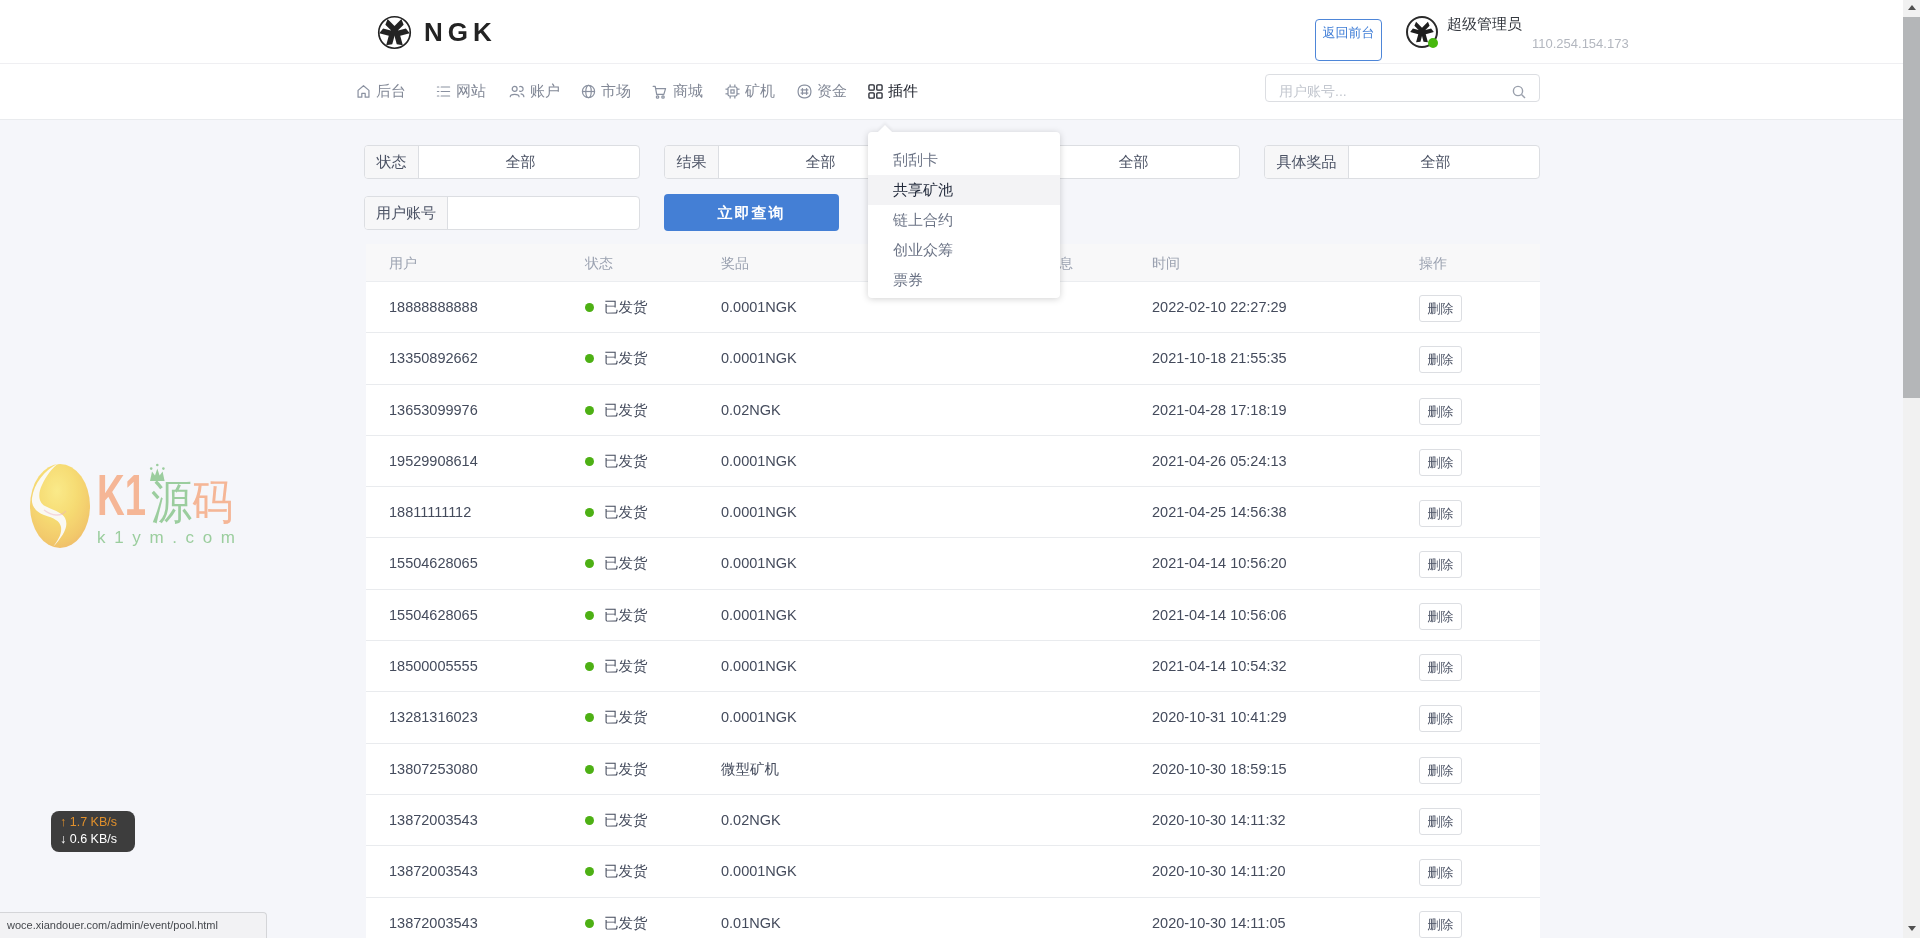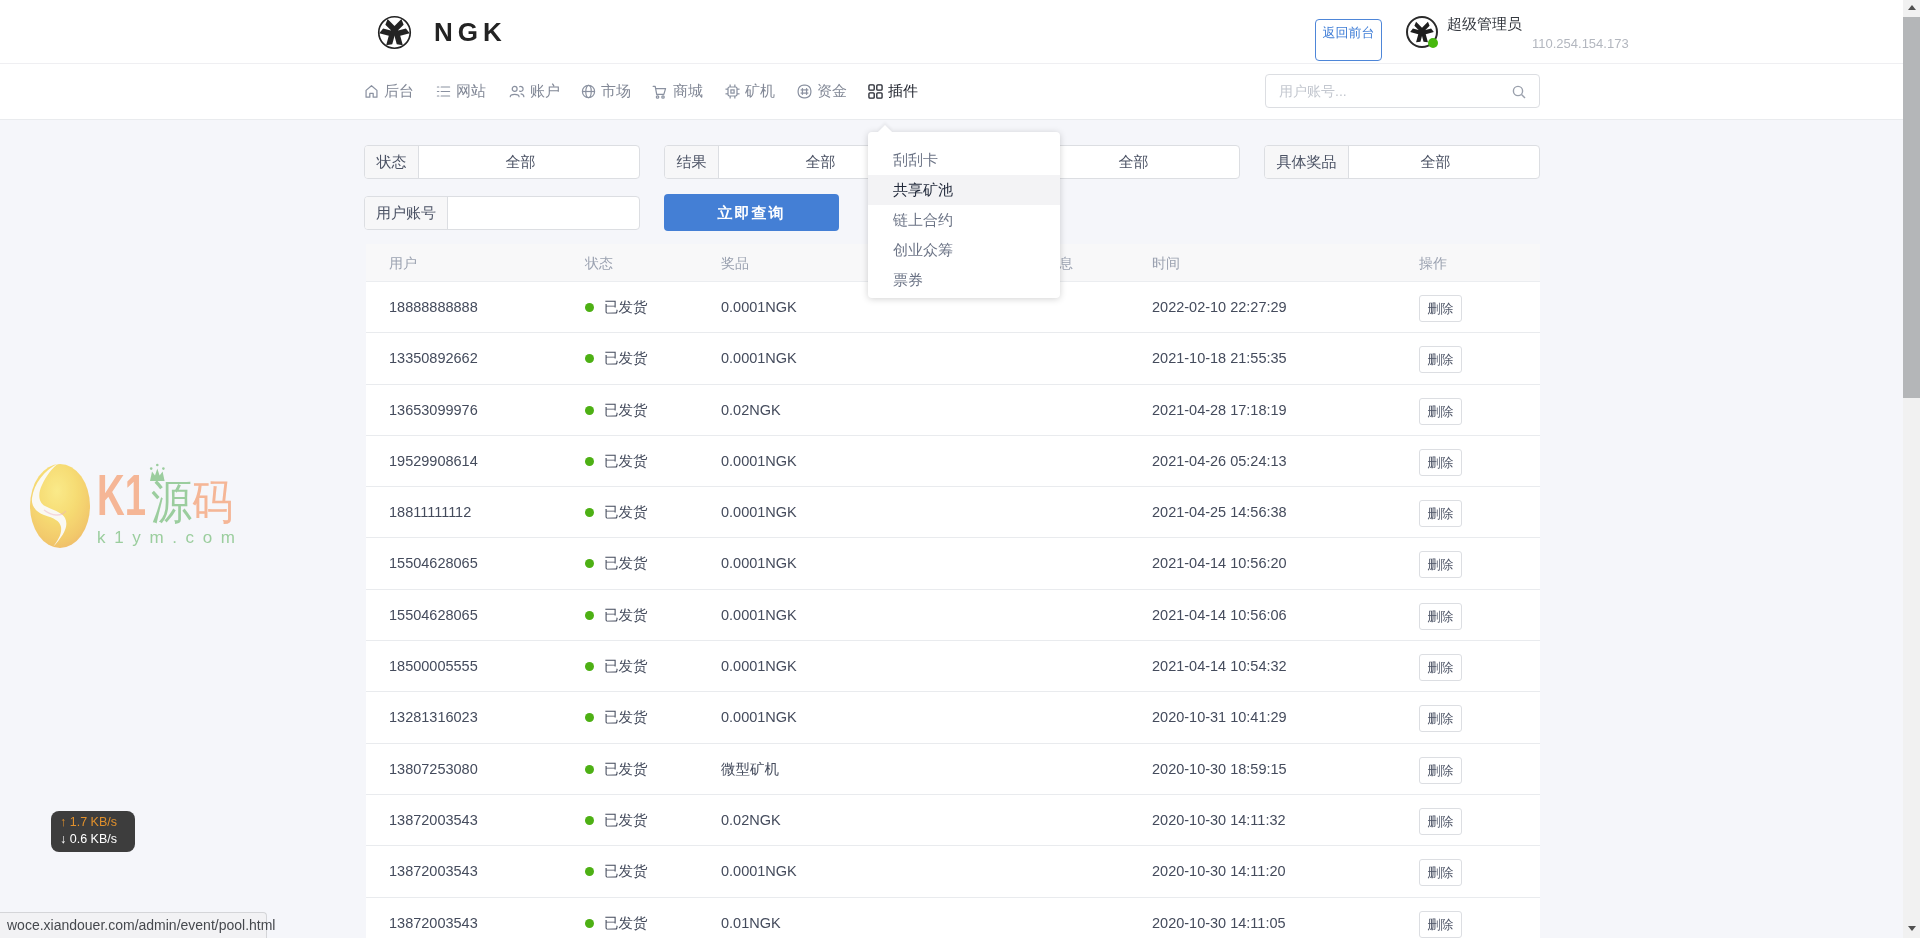--- a/index.html
+++ b/index.html
@@ -4,34 +4,34 @@
 <title>admin</title>
 <style>
 * { margin:0; padding:0; box-sizing:border-box; }
 html,body { width:1920px; height:938px; overflow:hidden; }
 body { font-family:"Liberation Sans", sans-serif; background:#f5f6fa; position:relative; }
 
 
 #header { position:absolute; left:0; top:0; width:1920px; height:64px; background:#fff; border-bottom:1px solid #efeff2; }
 #logo { position:absolute; left:377px; top:15px; height:34px; display:flex; align-items:center; }
 #logo svg { display:block; }
-#logo .ngk { font-size:26px; font-weight:700; letter-spacing:5px; color:#232323; margin-left:22px; }
+#logo .ngk { font-size:26px; font-weight:700; letter-spacing:5px; color:#232323; margin-left:12px; }
 #backbtn { position:absolute; left:1315px; top:19px; width:67px; height:42px; border:1px solid #4e86d8; border-radius:4px; color:#3f7dd6; font-size:13px; text-align:center; line-height:25px; background:#fff; }
 #avatar { position:absolute; left:1406px; top:16px; width:32px; height:32px; border-radius:50%; border:2px solid #2a2a2a; background:#fff; }
 #avatar svg { display:block; margin:1px 0 0 1px; }
 #avatar .dot { position:absolute; right:-2px; bottom:-2px; width:10px; height:10px; border-radius:50%; background:#46b80d; }
 #uname { position:absolute; left:1447px; top:15px; font-size:15px; color:#34383f; }
 #uip { position:absolute; left:1532px; top:36px; font-size:13px; color:#b3b7bf; }
 
 
 #nav { position:absolute; left:0; top:64px; width:1920px; height:56px; background:#fff; border-bottom:1px solid #e9ebee; }
 .nitem { position:absolute; top:0; height:55px; display:flex; align-items:center; color:#828896; font-size:15px; }
 .nitem svg { margin-right:5px; }
 .nitem.active { color:#1b1f29; }
-#search { position:absolute; left:1265px; top:74px; width:275px; height:34px; border:1px solid #dcdee2; border-radius:4px; background:#fff; }
+#search { position:absolute; left:1265px; top:74px; width:275px; height:28px; border:1px solid #dcdee2; border-radius:4px; background:#fff; }
 #search .ph { position:absolute; left:13px; top:8px; font-size:14px; color:#c3c7cf; }
 #search svg { position:absolute; right:12px; top:9px; }
 
 
 .fgroup { position:absolute; height:34px; border:1px solid #dcdee2; border-radius:4px; background:#fff; display:flex; }
 .flabel { display:block; height:100%; background:#f7f7f8; border-right:1px solid #dcdee2; color:#4b5264; font-size:15px; text-align:center; line-height:32px; border-radius:3px 0 0 3px; }
 .fval { display:block; flex:1; text-align:center; line-height:32px; font-size:15px; color:#4b5264; padding-right:17px; }
 #qbtn { position:absolute; left:664px; top:194px; width:175px; height:37px; background:#447fd5; border-radius:4px; color:#fff; font-size:15px; font-weight:700; text-align:center; line-height:37px; letter-spacing:2px; }
 
 
@@ -56,21 +56,21 @@
 
 #wm { position:absolute; left:28px; top:424px; width:220px; height:90px; opacity:0.85;margin-top:36px; }
 
 
 #speed { position:absolute; left:51px; top:811px; width:84px; height:41px; background:#3d3d3d; border-radius:8px; padding:3px 0 0 9px; }
 #speed div { font-size:12.5px; line-height:17px; white-space:nowrap; }
 #speed .up { color:#e0902c; }
 #speed .dn { color:#ffffff; }
 
 
-#statusbar { position:absolute; left:0; top:912px; width:267px; height:26px; background:#f2f2f4; border:1px solid #d4d5d8; border-left:none; border-bottom:none; border-radius:0 4px 0 0; font-size:14px; color:#46494e; line-height:24px; padding-left:7px; }
+#statusbar { position:absolute; left:0; top:912px; width:267px; height:26px; background:#f2f2f4; border:1px solid #d4d5d8; border-left:none; border-bottom:none; border-radius:0 4px 0 0; font-size:11px; color:#46494e; line-height:24px; padding-left:7px; }
 
 
 #sbar { position:absolute; left:1903px; top:0; width:17px; height:938px; background:#f1f1f1; z-index:99; }
 #sbar .thumb { position:absolute; left:0; top:17px; width:17px; height:381px; background:#b4b6b8; }
 #sbar .btn { position:absolute; left:0; width:17px; height:17px; background:#f1f1f1; }
 #sbar .btn svg { display:block; margin:5px auto 0 auto; }
 </style>
 </head>
 <body>
 
@@ -97,21 +97,21 @@
       </g>
       <circle cx="18" cy="17" r="4.5" fill="#1d1d1d"></circle>
     </svg>
     <span class="dot"></span>
   </div>
   <div id="uname">超级管理员</div>
   <div id="uip">110.254.154.173</div>
 </div>
 
 <div id="nav">
-  <div class="nitem" style="left:364px;">
+  <div class="nitem" style="left:356px;">
     <svg width="15" height="15" viewBox="0 0 16 16" fill="none" stroke="#8a91a0" stroke-width="1.3" stroke-linejoin="round">
         <path d="M2.2 6.8 L8 1.8 L13.8 6.8 V14 H9.8 V10 H6.2 V14 H2.2 Z"></path>
       </svg>
     <span>后台</span>
   </div>
   <div class="nitem" style="left:436px;">
     <svg width="15" height="15" viewBox="0 0 16 16" fill="none" stroke="#8a91a0" stroke-width="1.3" stroke-linecap="round">
         <line x1="1.5" y1="3.2" x2="3" y2="3.2"></line>
         <line x1="5.5" y1="3.2" x2="14.5" y2="3.2"></line>
         <line x1="1.5" y1="8" x2="3" y2="8"></line>

